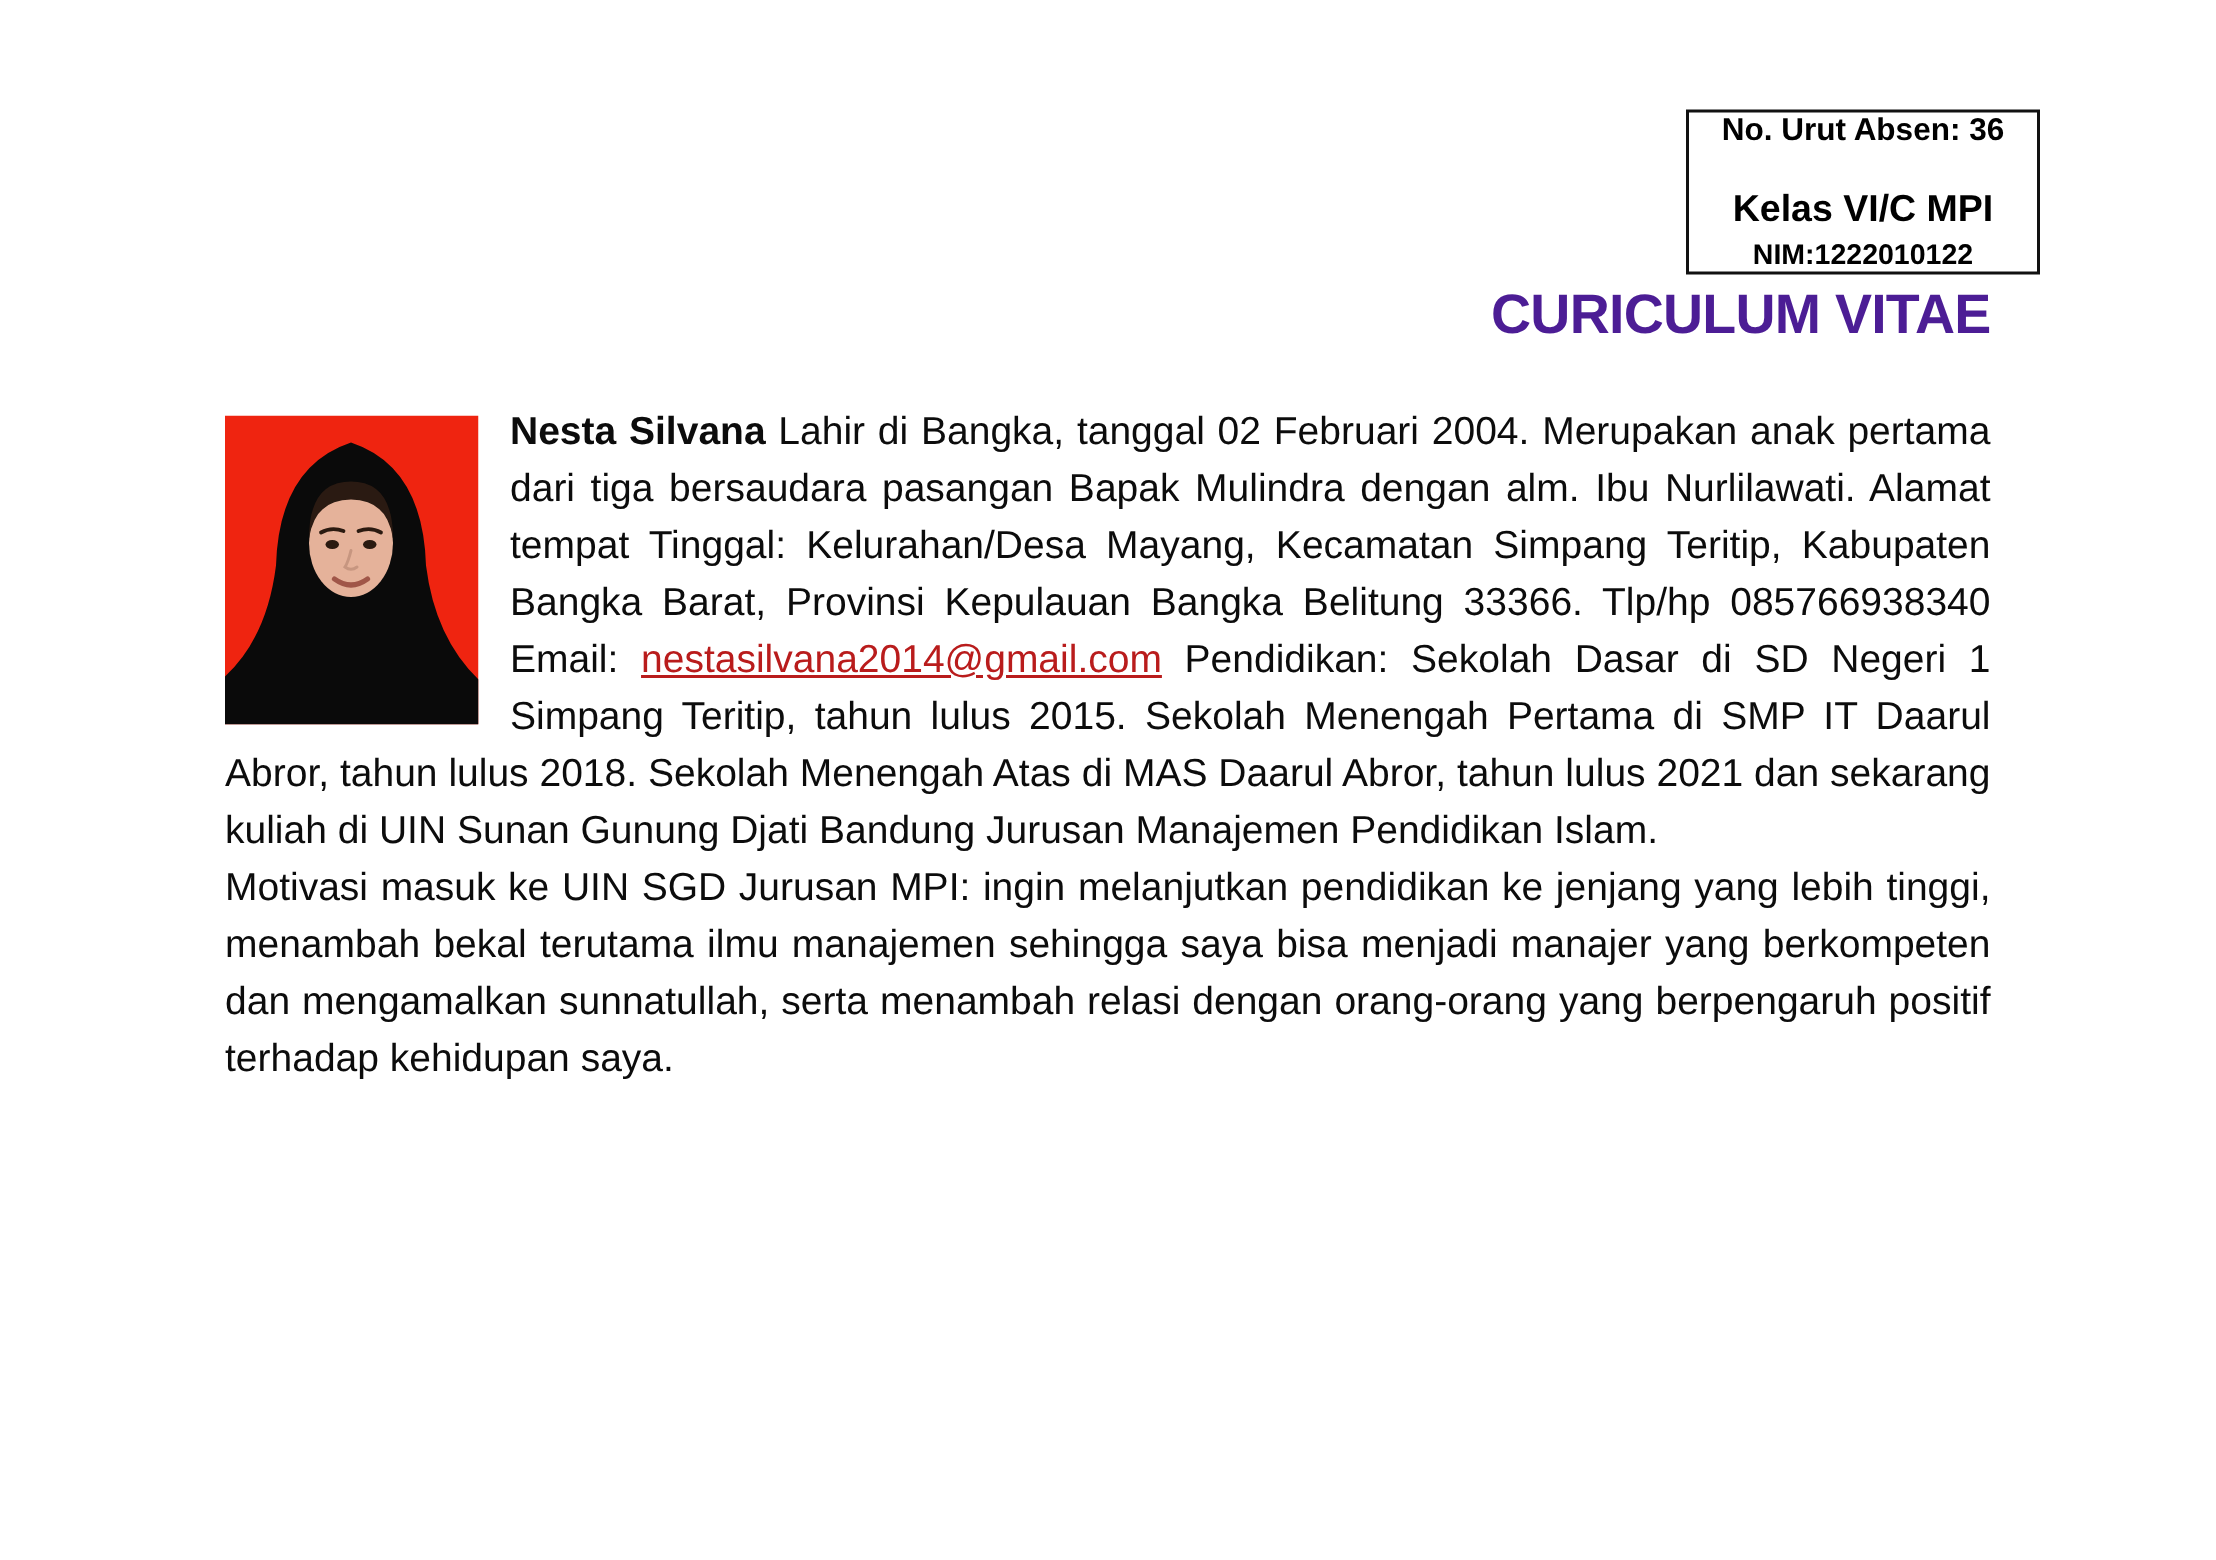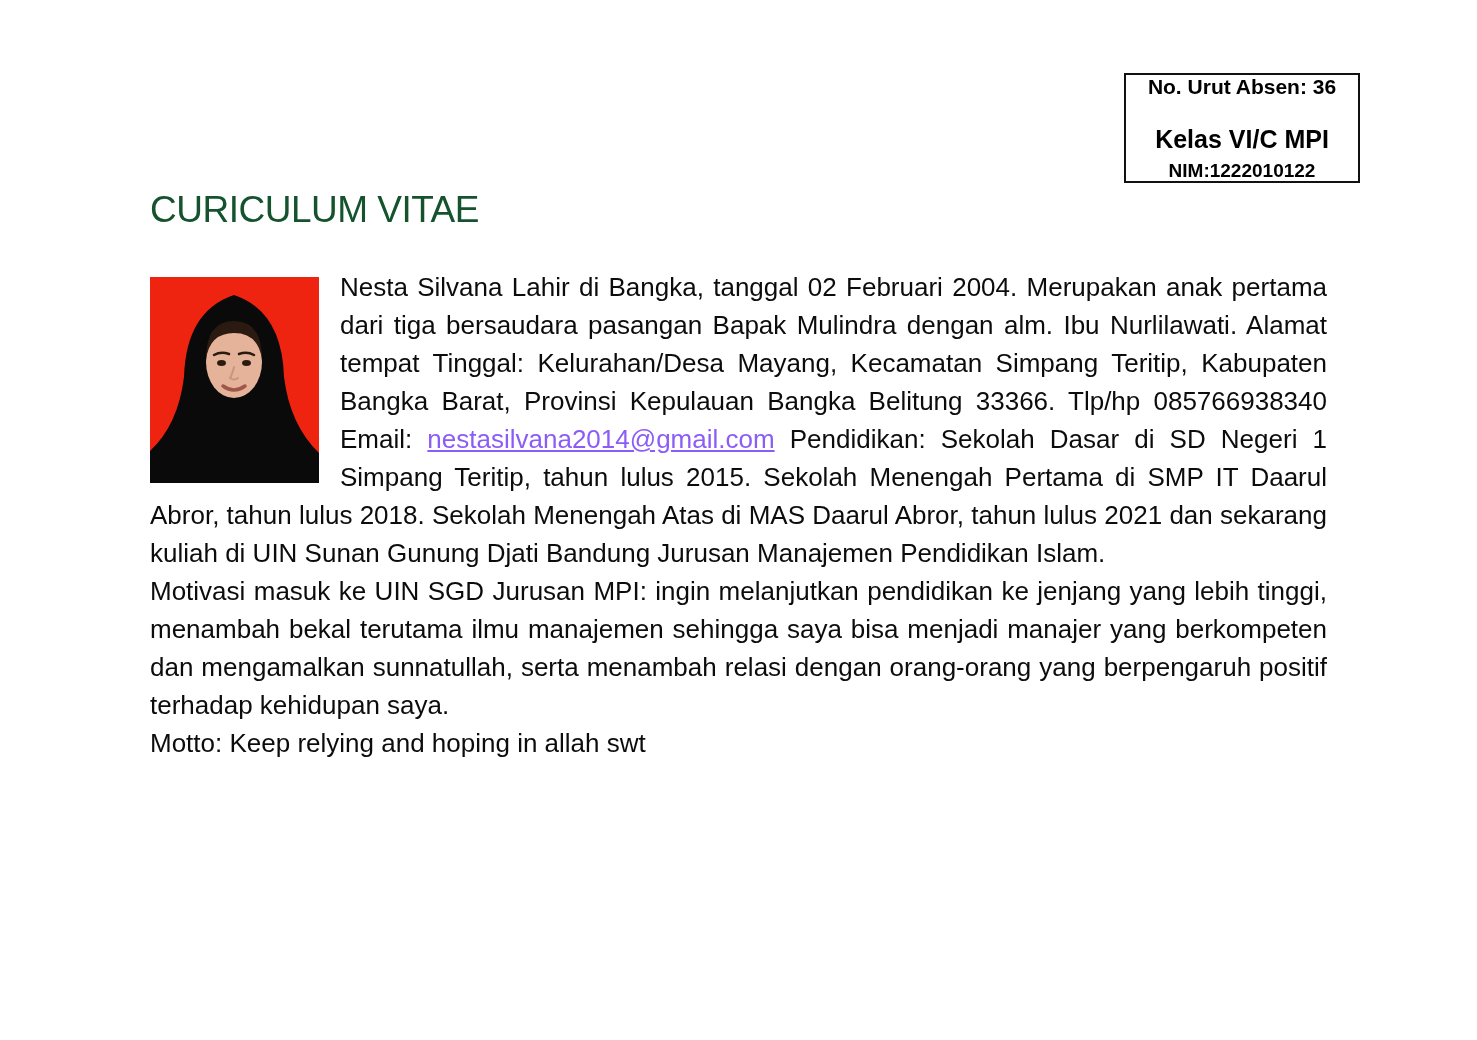--- a/index.html
+++ b/index.html
@@ -34,26 +34,26 @@
   .cb-line1 { font-weight: bold; font-size: 21px; line-height: 31px; white-space: nowrap; }
   .cb-line2 { font-weight: bold; font-size: 25px; line-height: 34px; white-space: nowrap; margin-top: 20px; }
   .cb-line3 { font-weight: bold; font-size: 19px; line-height: 29px; white-space: nowrap; }
 
   
   .title {
     position: absolute;
     left: 150px;
     top: 189px;
     width: 1177px;
-    text-align: left;
-    font-weight: normal;
+    text-align: right;
+    font-weight: bold;
     font-size: 37px;
     line-height: 42px;
     letter-spacing: -0.5px;
-    color: #14532d;
+    color: #4c1d95;
   }
 
   
   .content {
     position: absolute;
     left: 150px;
     top: 268px;
     width: 1177px;
     font-size: 26px;
     line-height: 38px;
@@ -61,23 +61,23 @@
     color: #0c0c0c;
   }
   .content p { margin: 0; }
   .photo {
     float: left;
     width: 169px;
     height: 206px;
     margin: 9px 21px 0 0;
   }
   .photo svg { display: block; width: 169px; height: 206px; }
-  .name-bold { font-weight: normal; }
+  .name-bold { font-weight: bold; }
   .email-link {
-    color: #8b5cf6;
+    color: #b91c1c;
     text-decoration: underline;
     cursor: pointer;
   }
 </style>
 </head>
 <body>
 
 <div class="page">
 
   <div class="corner-box">
@@ -99,16 +99,15 @@
         <path d="M 64 78 Q 71 74 79 77" fill="none" stroke-width="2.5" stroke-linecap="round" stroke="#2b1a10"></path>
         <path d="M 89 77 Q 97 74 104 78" fill="none" stroke-width="2.5" stroke-linecap="round" stroke="#2b1a10"></path>
         <ellipse cx="71.5" cy="86" rx="4.5" ry="3" fill="#2b1a10"></ellipse>
         <ellipse cx="96.5" cy="86" rx="4.5" ry="3" fill="#2b1a10"></ellipse>
         <path d="M 84 90 Q 82 98 80 101 Q 84 104 88 101" fill="none" stroke-width="2" stroke-linecap="round" stroke="#c79680"></path>
         <path d="M 73 109 Q 84 117 95 109" fill="none" stroke-width="3.5" stroke-linecap="round" stroke="#a05648"></path>
       </svg>
         </span><span class="name-bold">Nesta Silvana</span><span> Lahir di Bangka, tanggal 02 Februari 2004. Merupakan anak pertama dari tiga bersaudara pasangan Bapak Mulindra dengan alm. Ibu Nurlilawati.  Alamat tempat Tinggal: Kelurahan/Desa Mayang, Kecamatan Simpang Teritip, Kabupaten Bangka Barat, Provinsi Kepulauan Bangka Belitung 33366. Tlp/hp 085766938340 Email:  </span><a class="email-link">nestasilvana2014@gmail.com</a><span> Pendidikan: Sekolah Dasar di SD Negeri 1 Simpang Teritip, tahun lulus 2015. Sekolah Menengah Pertama di SMP IT Daarul Abror,  tahun lulus 2018.  Sekolah Menengah Atas di MAS Daarul Abror, tahun lulus 2021 dan sekarang kuliah di UIN Sunan Gunung Djati Bandung Jurusan Manajemen Pendidikan Islam.</span>
     </p>
     <p>Motivasi masuk ke UIN SGD Jurusan MPI: ingin melanjutkan pendidikan ke jenjang yang lebih tinggi, menambah bekal terutama ilmu manajemen sehingga saya bisa menjadi manajer yang berkompeten dan mengamalkan sunnatullah, serta menambah relasi dengan orang-orang yang berpengaruh positif terhadap kehidupan saya.</p>
-    <p>Motto: Keep relying and hoping in allah swt</p>
   </div>
 
 </div>
 
 </body></html>

